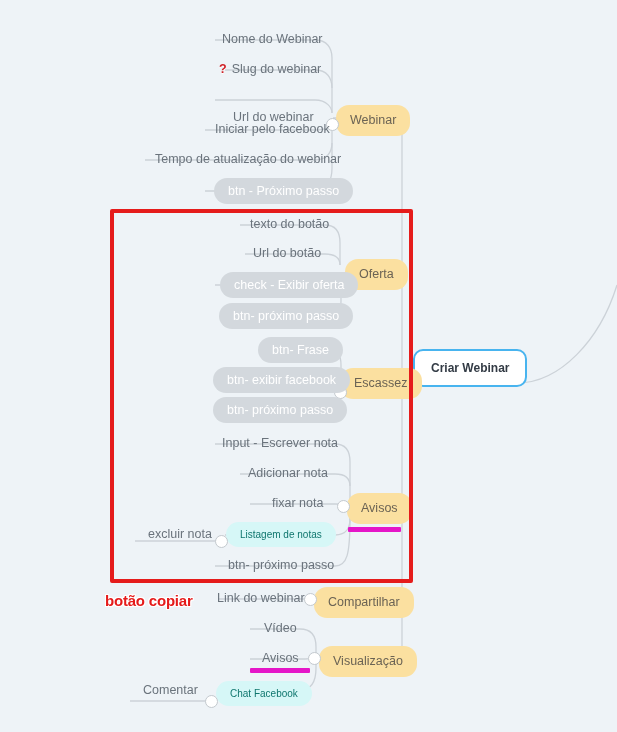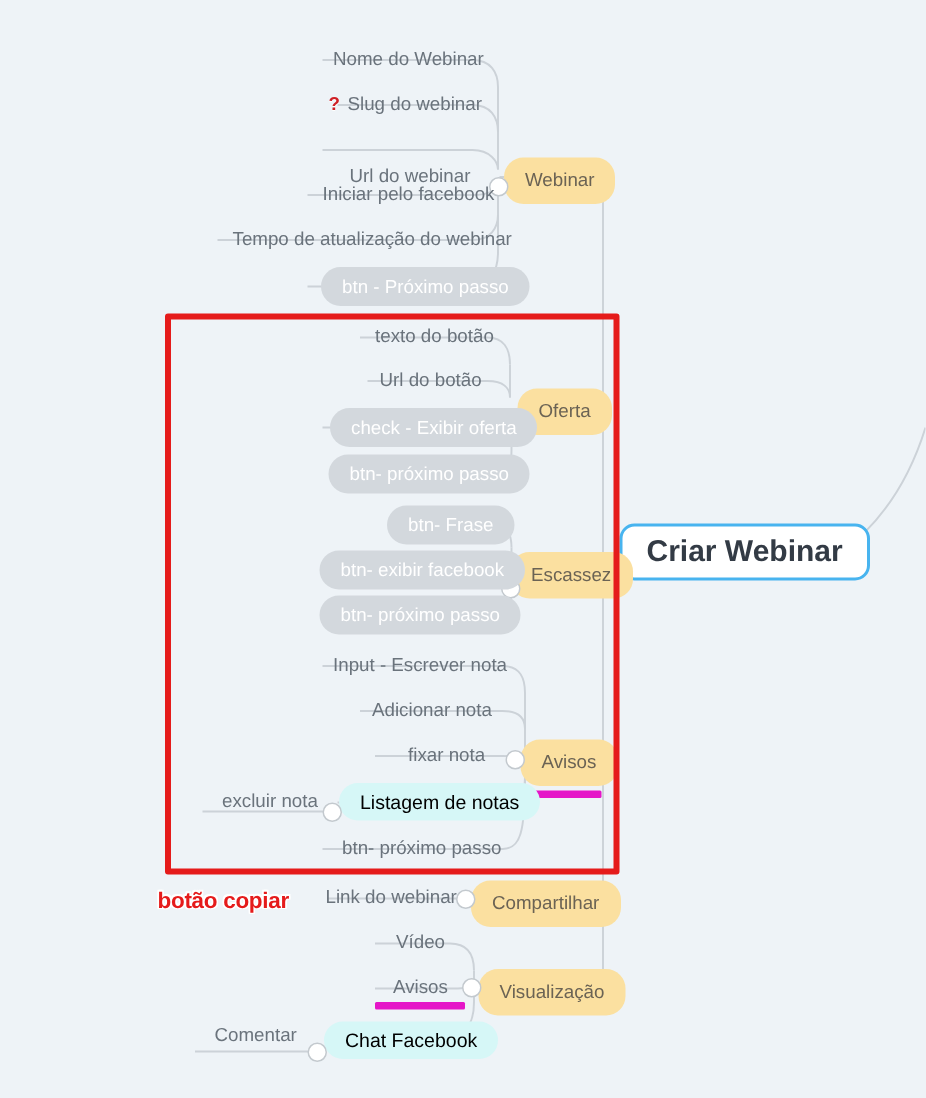--- a/index.html
+++ b/index.html
@@ -43,33 +43,33 @@
     background:#fbe0a0;
     color:#6b6354;
     border-radius:13px;
     padding:3px 14px;
     height:25px;
     font-size:12.5px;
   }
   
   .pill-cyan{
     background:#d6f7f7;
-    color:#000000;
+    color:#0f766e;
     border-radius:13px;
     padding:0 14px;
     height:25px;
-    font-size:13px;
+    font-size:10px;
   }
   
   .root{
     background:#ffffff;
     border:2px solid #48b4ef;
     border-radius:10px;
     color:#333b45;
-    font-size:20px;
+    font-size:12px;
     font-weight:bold;
     padding:0 16px;
     height:34px;
   }
   
   .handle{
     position:absolute;
     width:13px;height:13px;
     border-radius:50%;
     background:#ffffff;

